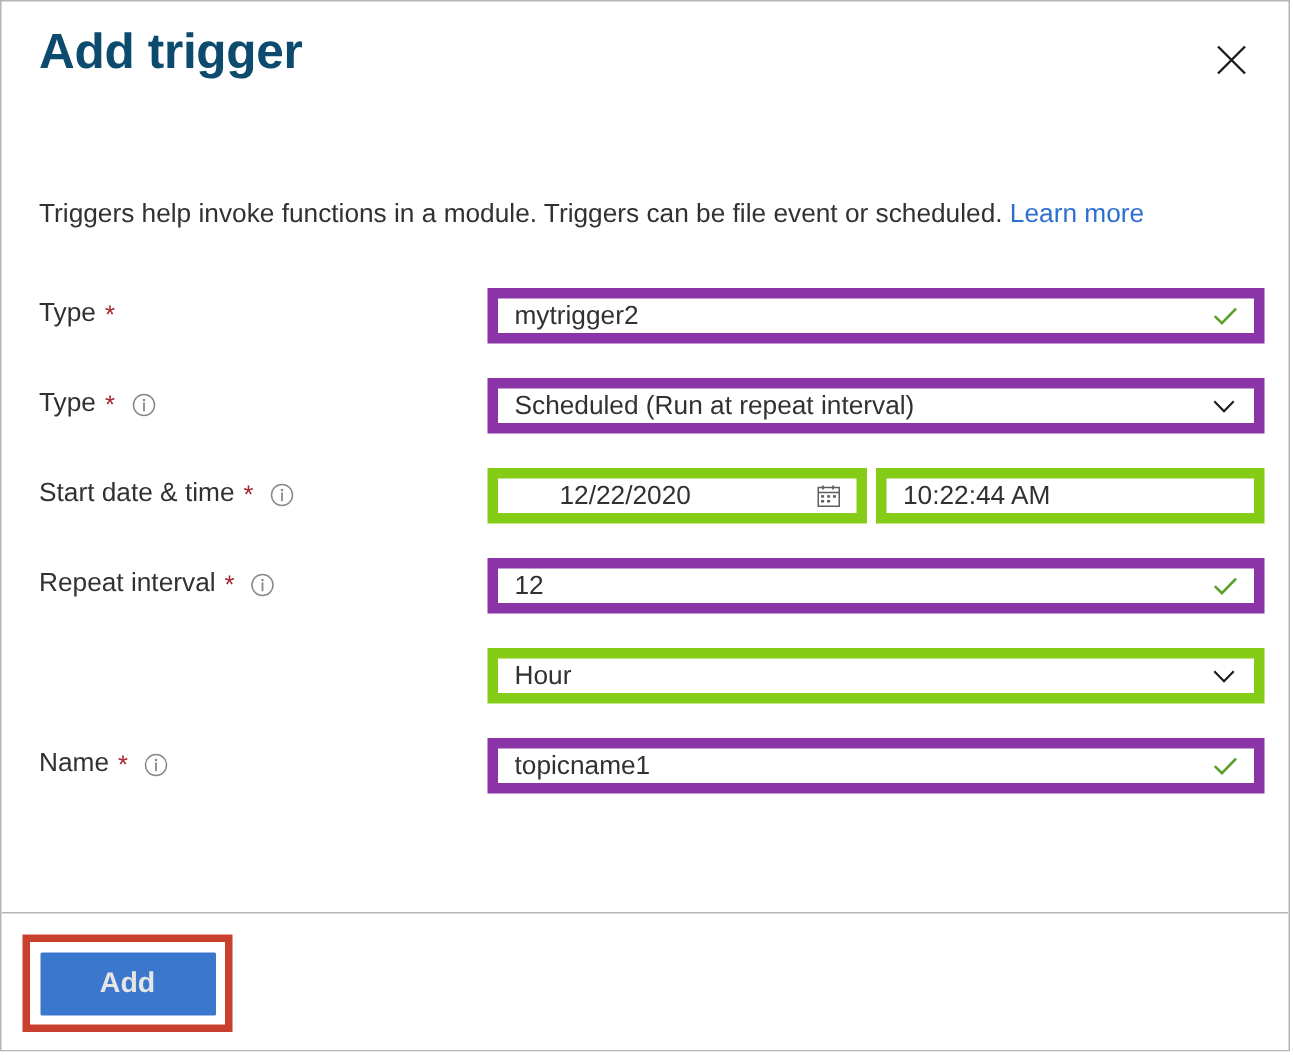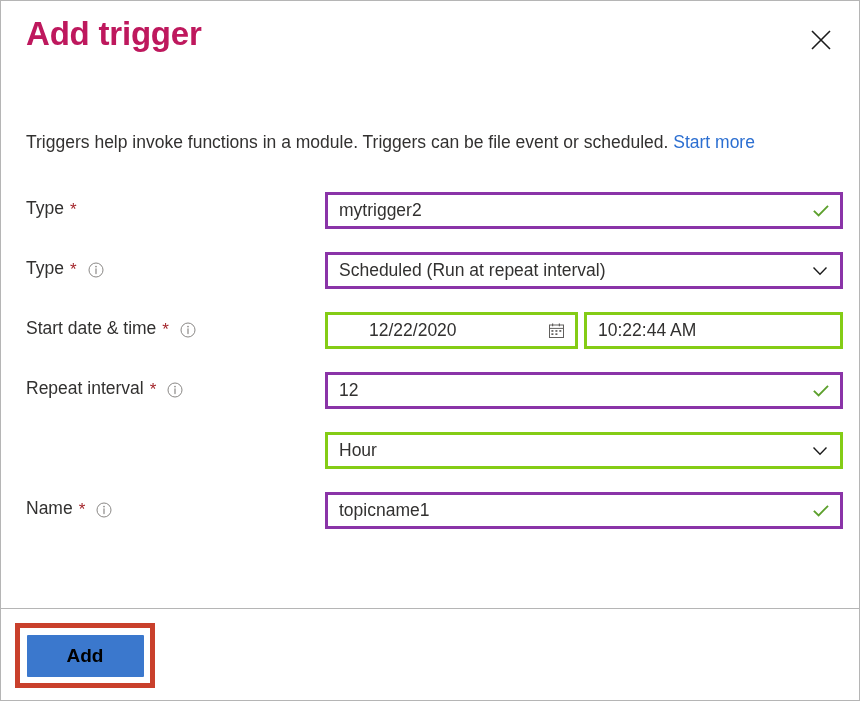--- a/index.html
+++ b/index.html
@@ -30,21 +30,21 @@
     top: 0;
     width: 100%;
     height: 90px;
   }
   .panel-title {
     position: absolute;
     left: 25px;
     top: 14px;
     font-size: 33px;
     font-weight: 600;
-    color: #be185d;
+    color: #0c4a6e;
     letter-spacing: -0.2px;
     white-space: nowrap;
   }
   .close-btn {
     position: absolute;
     right: 20px;
     top: 21px;
     width: 36px;
     height: 36px;
     display: flex;
@@ -115,21 +115,21 @@
   .info-icon svg { display: block; }
 
   
   .control {
     position: absolute;
     left: 324px;
     top: 8px;
     box-sizing: border-box;
     height: 37px;
     background: #ffffff;
-    border: 3px solid #84cc16;
+    border: 7px solid #84cc16;
     display: flex;
     align-items: center;
     padding: 0 10px 0 11px;
     font-size: 17.5px;
     color: #323130;
   }
   .control.wide  { width: 518px; }
   .control.dateb { width: 253px; padding-left: 41px; }
   .control.timeb { left: 583px; width: 259px; justify-content: flex-end; }
   .control.valid { border-color: #8a34a8; }
@@ -171,21 +171,21 @@
     background: #ffffff;
     display: flex;
     align-items: center;
     justify-content: center;
   }
   .add-button {
     width: 117px;
     height: 42px;
     background: #3b78cd;
     border: none;
-    color: #000000;
+    color: #e5e5e5;
     font-family: "Liberation Sans", sans-serif;
     font-size: 19px;
     font-weight: bold;
     cursor: pointer;
     padding: 0;
     border-radius: 1px;
   }
 </style>
 </head>
 <body>
@@ -198,21 +198,21 @@
       <span>
         <svg width="22" height="22" viewBox="0 0 22 22">
           <path d="M2 2 L20 20 M20 2 L2 20" stroke="#1b1b1b" stroke-width="1.6" fill="none"></path>
         </svg>
       </span>
     </button>
   </div>
 
   <div class="description">
     <span>Triggers help invoke functions in a module. Triggers can be file event or scheduled.</span>
-    <a href="#">Start more</a>
+    <a href="#">Learn more</a>
   </div>
 
   <div class="form">
 
     <div class="form-row">
       <div class="row-label">
         <span>Type</span>
         <span class="req-star">*</span>
       </div>
       <div class="control wide valid">

